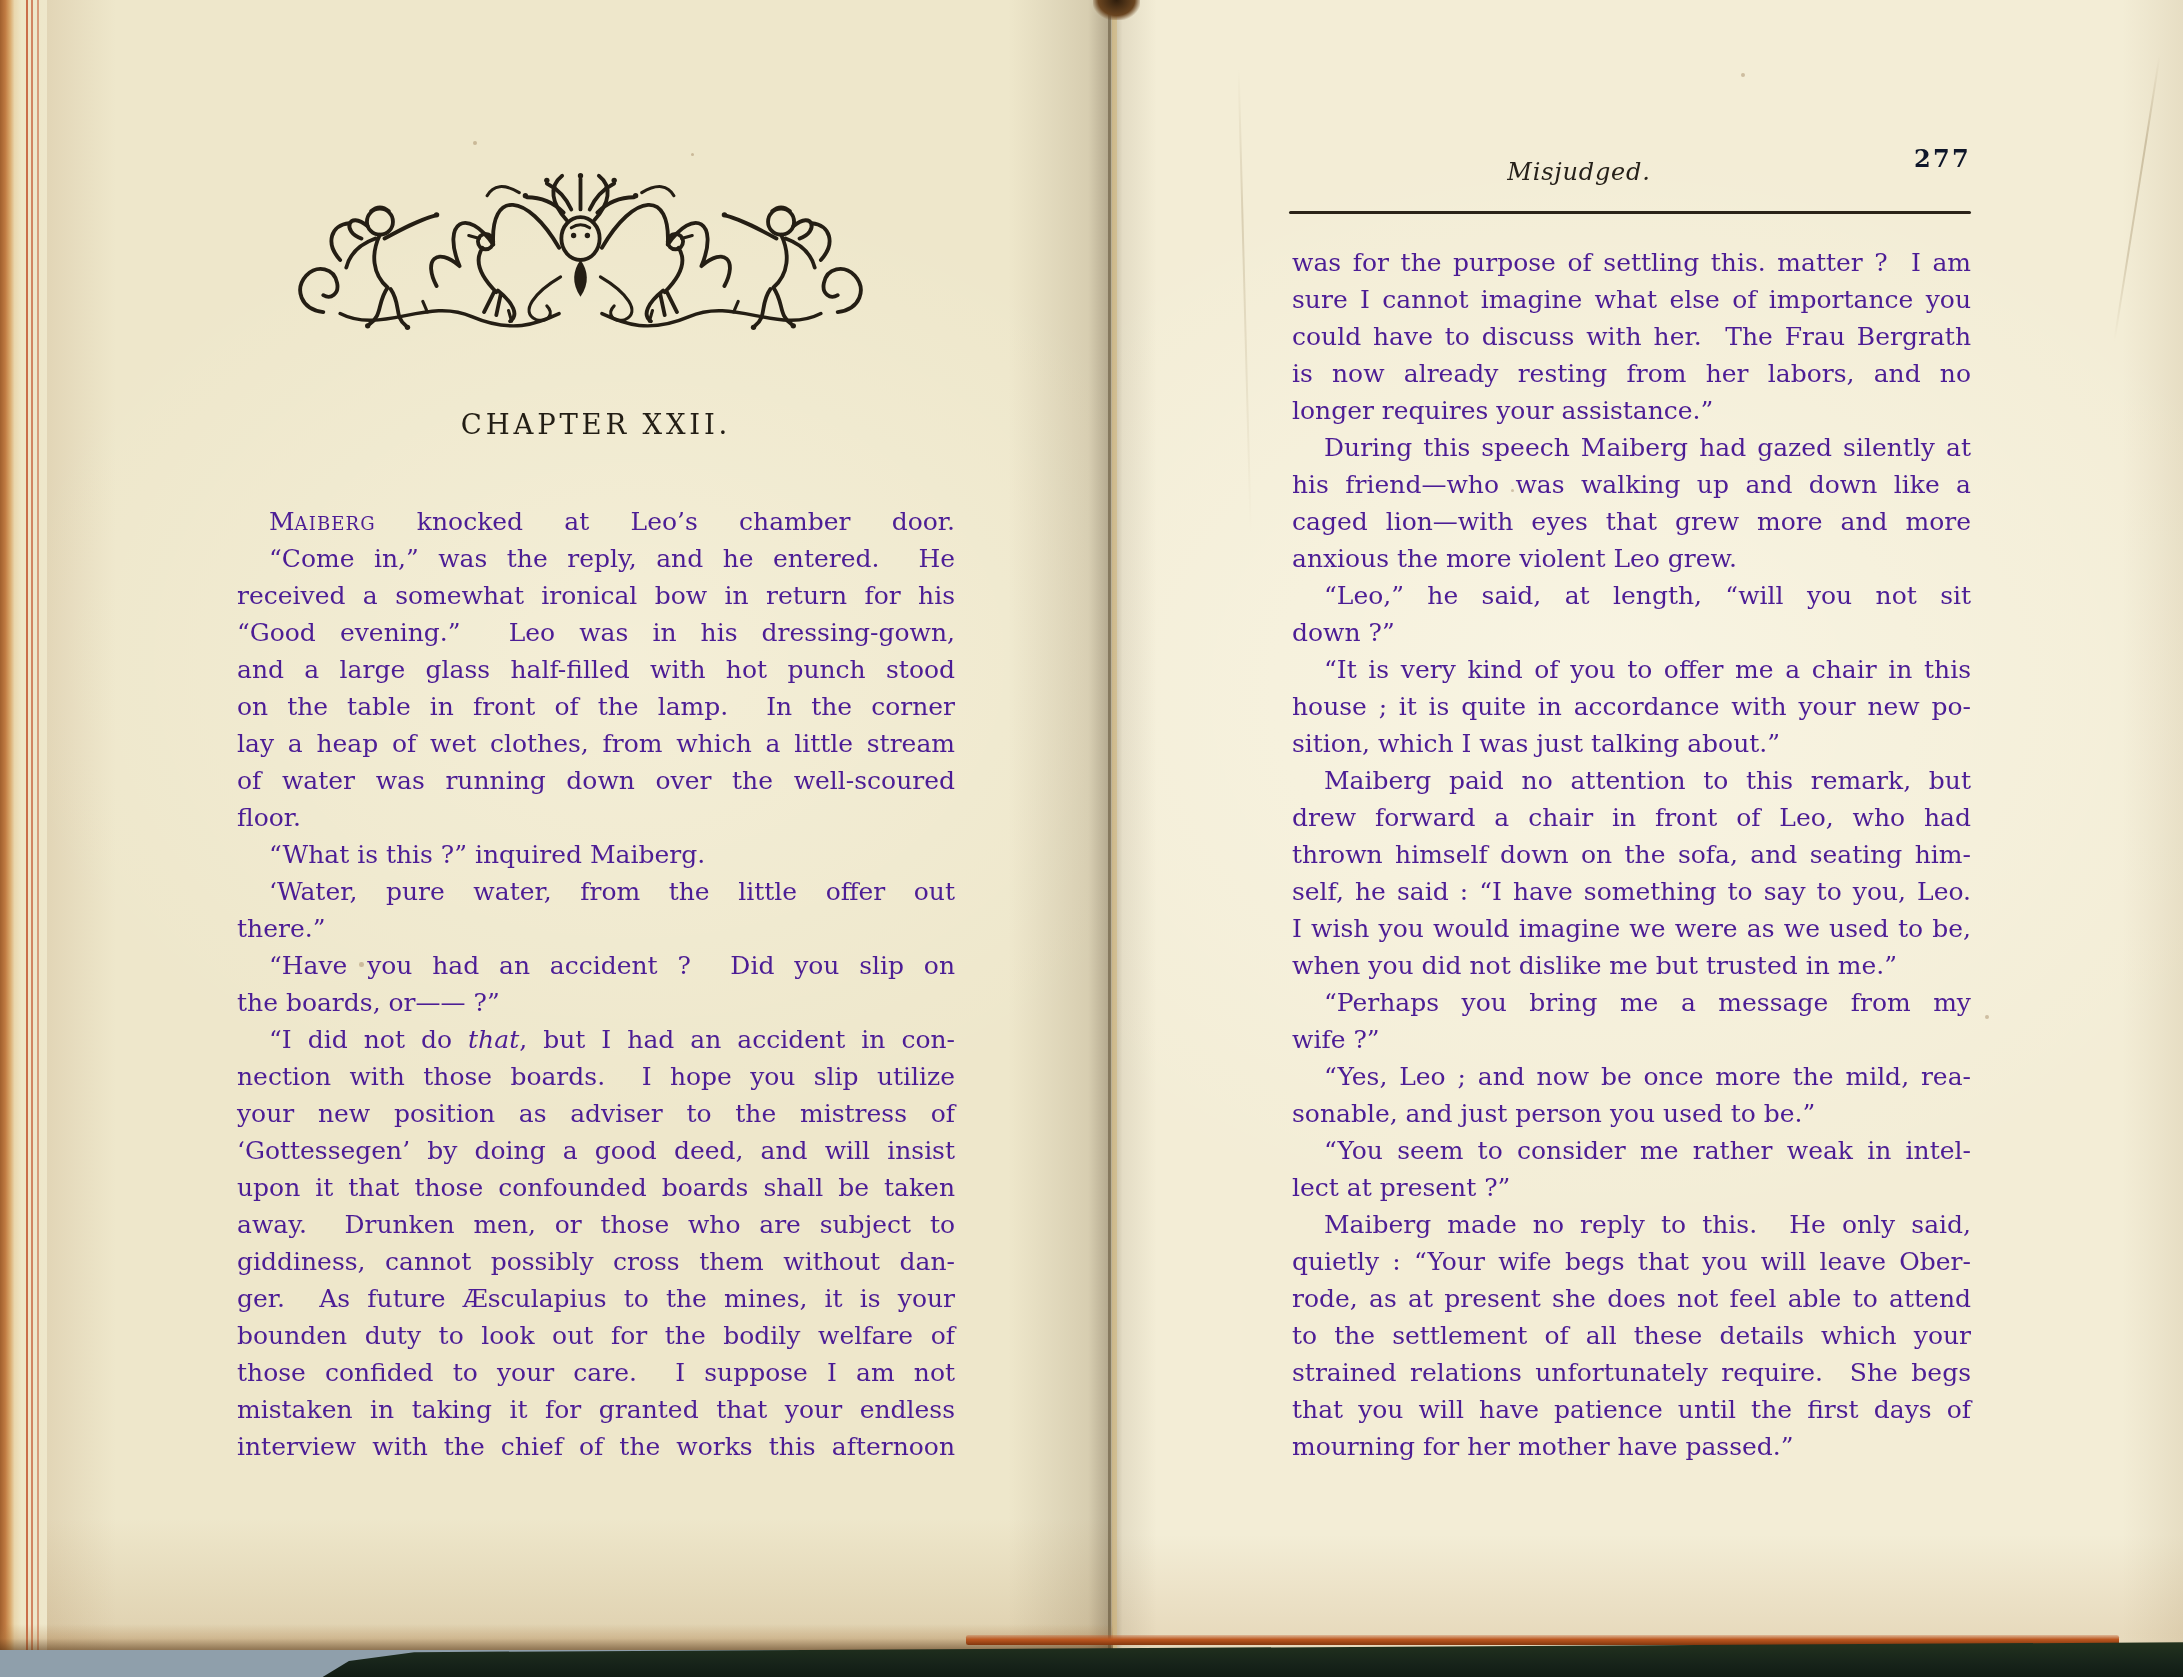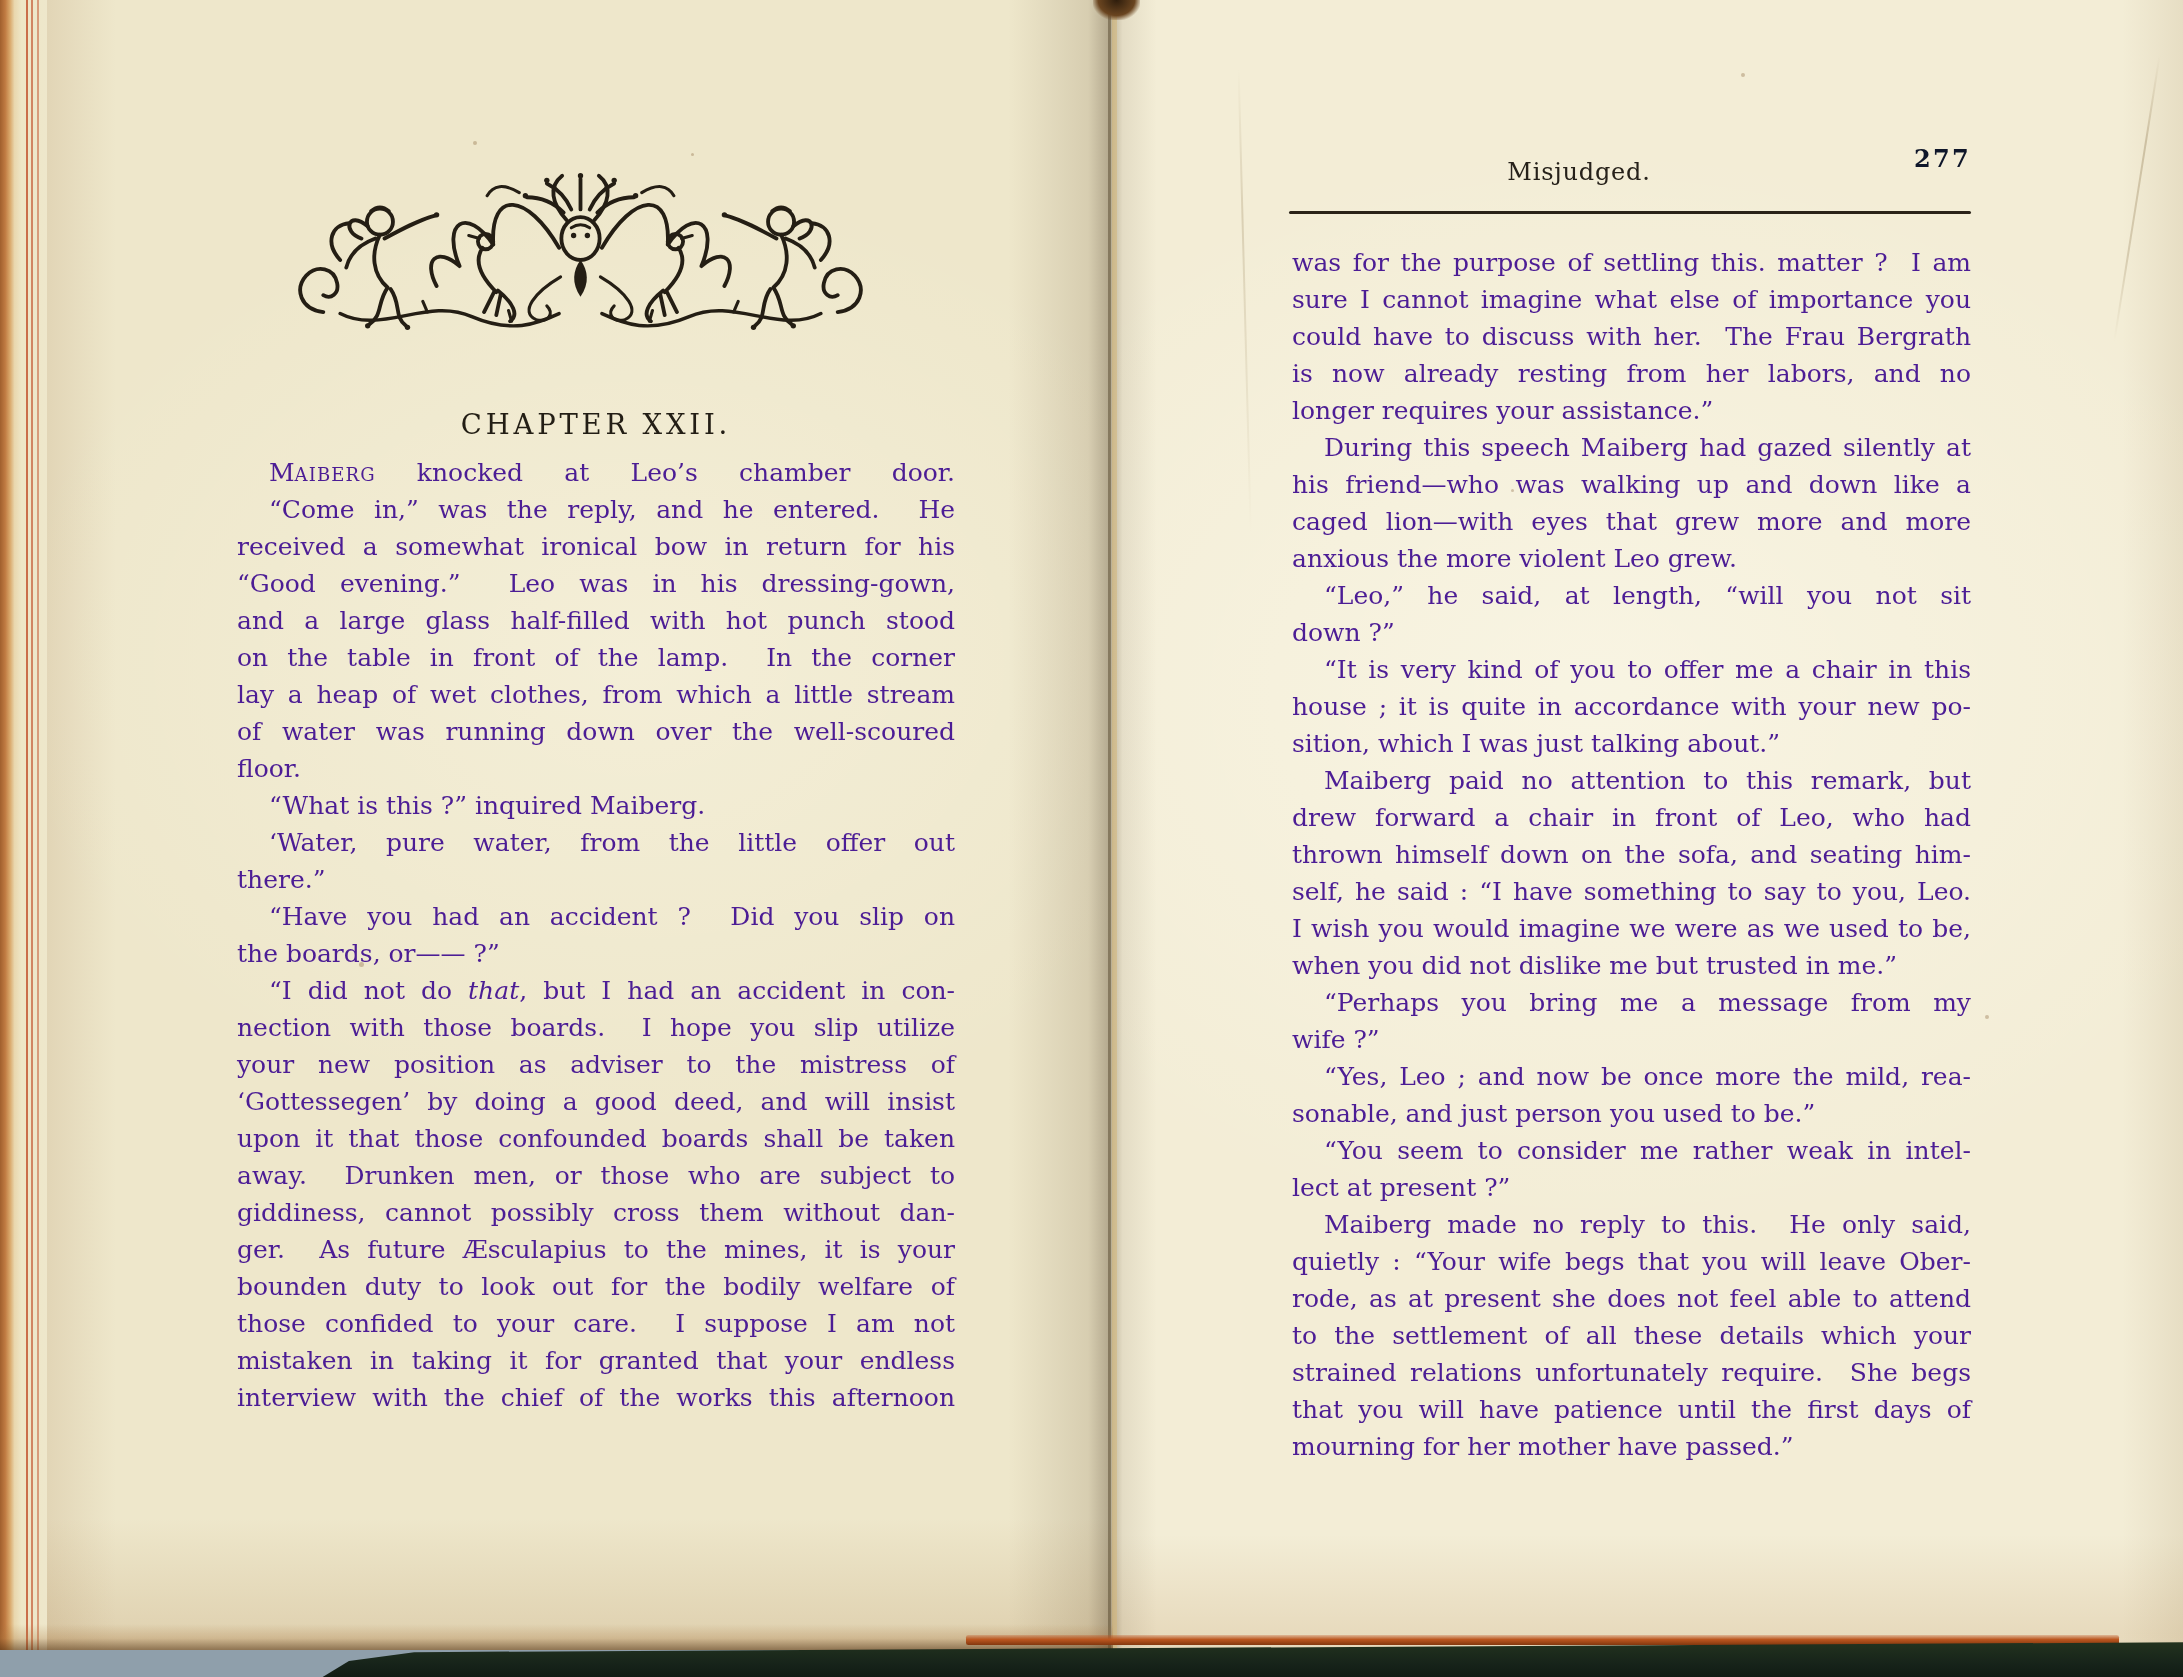--- a/index.html
+++ b/index.html
@@ -83,33 +83,33 @@
   .ornament{
     position:absolute;left:263px;top:162px;width:635px;height:173px;
   }
   .chapter-heading{
     position:absolute;left:237px;top:408px;width:718px;
     text-align:center;
     font-size:27.5px;letter-spacing:3.8px;
     color:#231e15;font-weight:500;
   }
   .textblock{position:absolute;color:#4c1d95;font-size:25px;}
-  #left-lines{left:237px;top:454px;width:718px;}
+  #left-lines{left:237px;top:503px;width:718px;}
   #left-lines .tline{height:37px;line-height:37px;}
   #right-lines{left:1292px;top:244px;width:679px;}
   #right-lines .tline{height:37px;line-height:37px;}
   .tline{white-space:pre-wrap;text-align:left;text-rendering:optimizeLegibility;}
   .tline.jst{text-align:justify;text-align-last:justify;}
   .tline.ind{text-indent:32px;}
   .it{font-style:italic;}
   .sc{font-variant:small-caps;letter-spacing:1.1px;}
   
   .running-header{
     position:absolute;left:1289px;top:158px;width:580px;
-    text-align:center;font-size:24px;color:#26211a;letter-spacing:0.8px;
+    text-align:center;font-style:italic;font-size:24px;color:#26211a;letter-spacing:0.8px;
   }
   .page-number{
     position:absolute;left:1886px;top:144px;width:85px;
     text-align:right;font-size:24px;color:#0f172a;font-weight:600;letter-spacing:2.3px;
   }
   .header-rule{
     position:absolute;left:1289px;top:211px;width:682px;height:3.1px;
     background:#2a2318;border-radius:1.5px;
   }
 </style>

